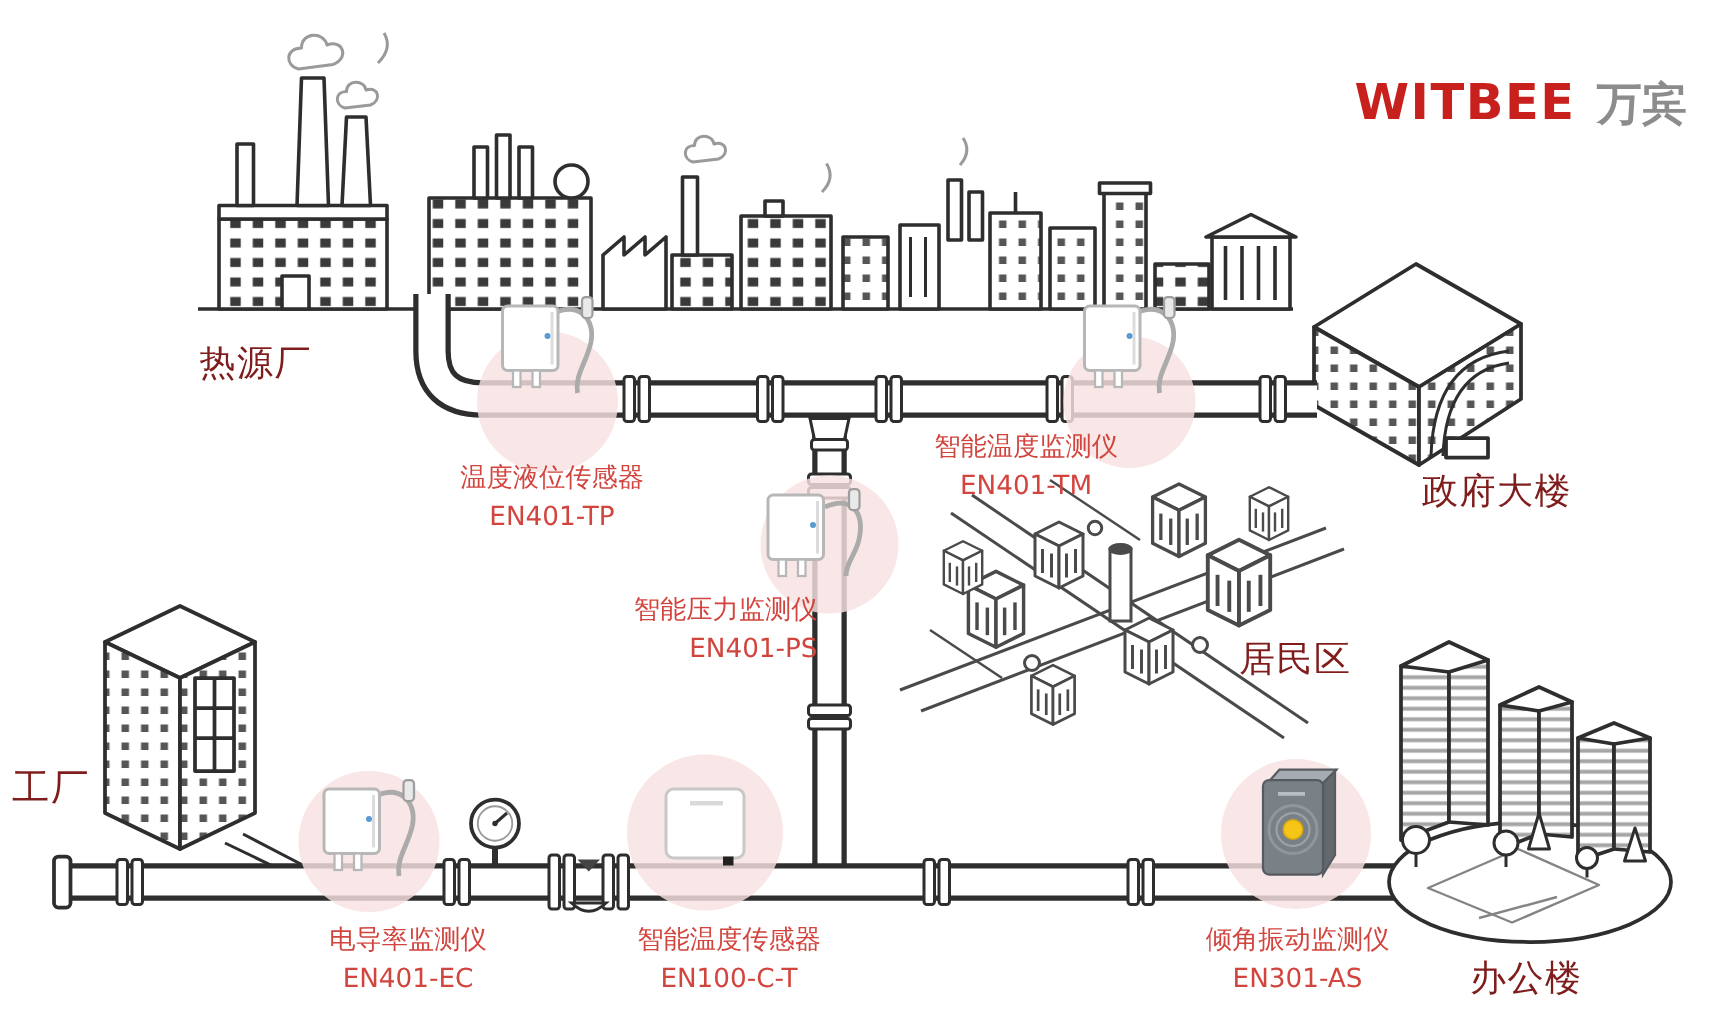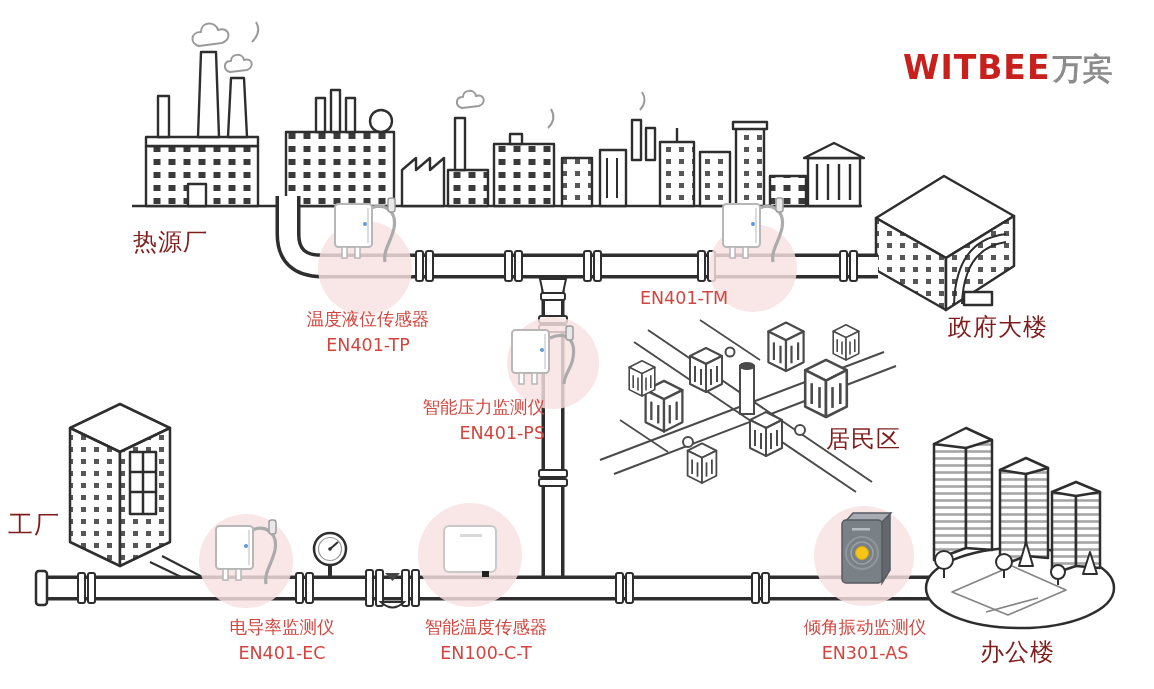--- a/index.html
+++ b/index.html
@@ -4,21 +4,21 @@
 <style>
   html,body{margin:0;padding:0;background:#fff;}
   .stage{position:relative;width:1154px;height:689px;background:#fff;overflow:hidden;
          font-family:"DejaVu Sans","Liberation Sans",sans-serif;}
   .stage svg{position:absolute;left:0;top:0;}
   .lbl{position:absolute;color:#7f1d1d;font-size:24px;letter-spacing:1px;white-space:nowrap;}
   .s-label{position:absolute;color:#d2453e;font-size:17.5px;line-height:1.5;text-align:center;white-space:nowrap;}
   .s-label.right{text-align:right;}
   .logo{position:absolute;left:903px;top:48px;font-weight:bold;white-space:nowrap;}
   .logo .en{color:#c8201d;font-size:33px;letter-spacing:1px;}
-  .logo .cn{color:#8c8c8c;font-size:30px;margin-left:2px;}
+  .logo .cn{color:#8c8c8c;font-size:30px;margin-left:14px;}
 </style>
 </head>
 <body>
 
 <div class="stage">
 
 <svg width="1154" height="689" viewBox="0 0 1154 689">
   <defs>
     <pattern id="winA" width="15" height="13" patternUnits="userSpaceOnUse">
       <rect width="15" height="13" fill="#fff"></rect>
@@ -296,29 +296,30 @@
 <div class="lbl" style="left:826px;top:423px;text-align:right;">居民区</div>
 <div class="lbl" style="left:8px;top:508px;font-size:25px;">工厂</div>
 <div class="lbl" style="left:980px;top:636px;">办公楼</div>
 
 <div class="s-label" style="left:283px;top:306px;width:170px;">
   <div>温度液位传感器</div>
   <div>EN401-TP</div>
 </div>
 
 <div class="s-label" style="left:602px;top:285px;width:164px;">
+  <div>智能温度监测仪</div>
   <div>EN401-TM</div>
 </div>
 
 <div class="s-label right" style="left:415px;top:394px;width:130px;">
   <div>智能压力监测仪</div>
   <div>EN401-PS</div>
 </div>
 
-<div class="s-label" style="left:202px;top:614px;width:160px;">
+<div class="s-label" style="left:192px;top:614px;width:160px;">
   <div>电导率监测仪</div>
   <div>EN401-EC</div>
 </div>
 
 <div class="s-label" style="left:406px;top:614px;width:160px;">
   <div>智能温度传感器</div>
   <div>EN100-C-T</div>
 </div>
 
 <div class="s-label" style="left:785px;top:614px;width:160px;">

